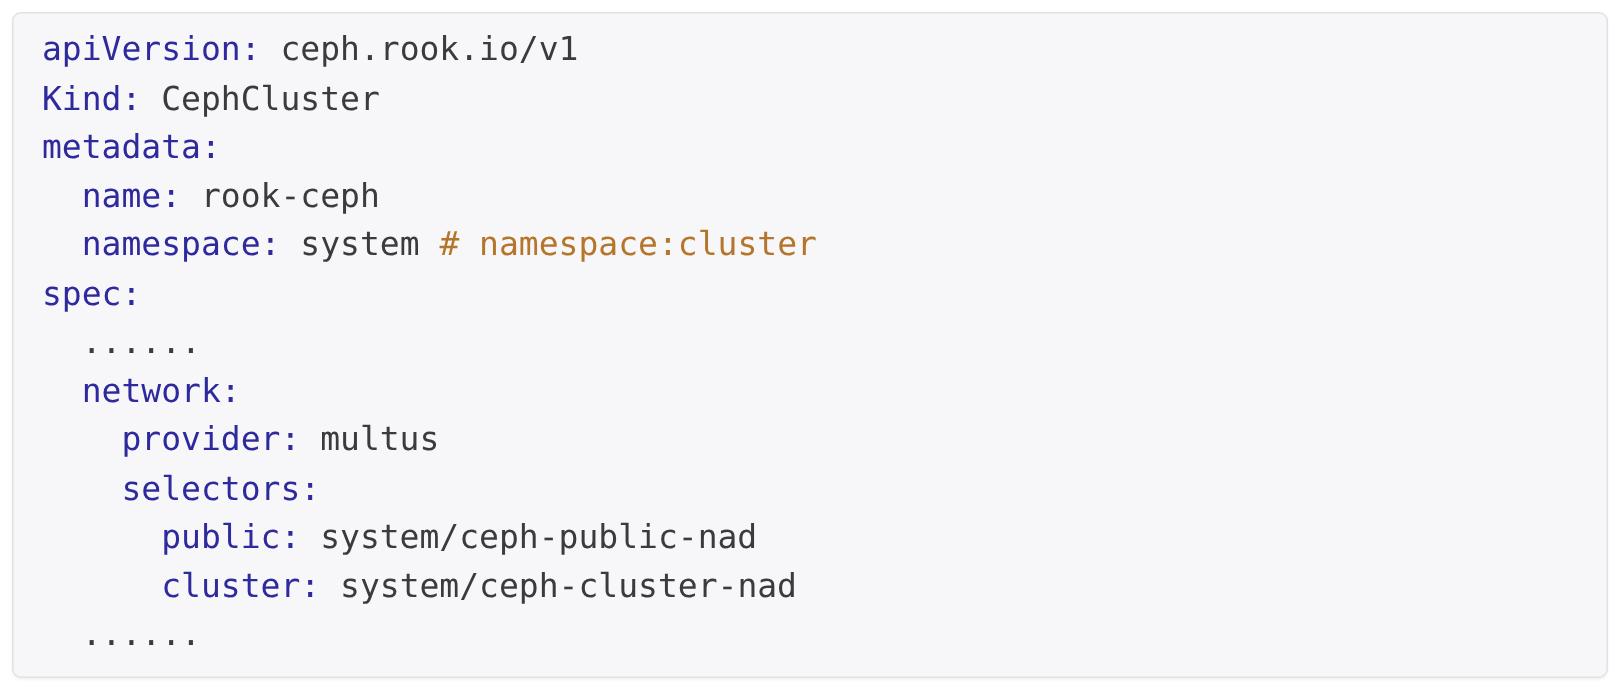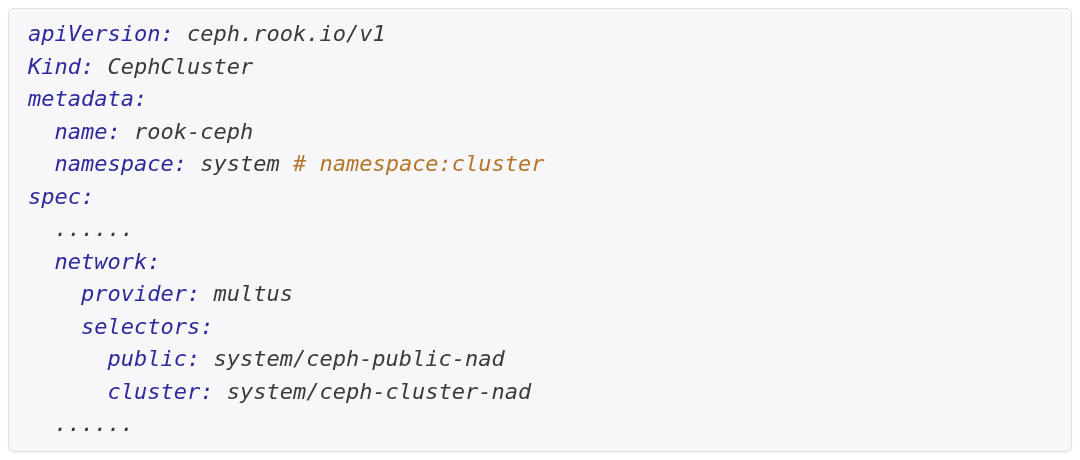--- a/index.html
+++ b/index.html
@@ -3,21 +3,21 @@
 <meta charset="utf-8">
 <style>
   :root {
     --page-bg: #ffffff;
     --code-bg: #f7f7f9;
     --code-border: #e1e2e6;
     --tok-key: #2e2a9d;
     --tok-value: #3b3b3d;
     --tok-comment: #b5762b;
   }
-  * { box-sizing: border-box; font-style: italic; }
+  * { box-sizing: border-box; }
   html, body {
     margin: 0;
     padding: 0;
     width: 1080px;
     height: 460px;
     background: var(--page-bg);
     font-family: "DejaVu Sans", "Liberation Sans", sans-serif;
   }
   .page {
     width: 1080px;

